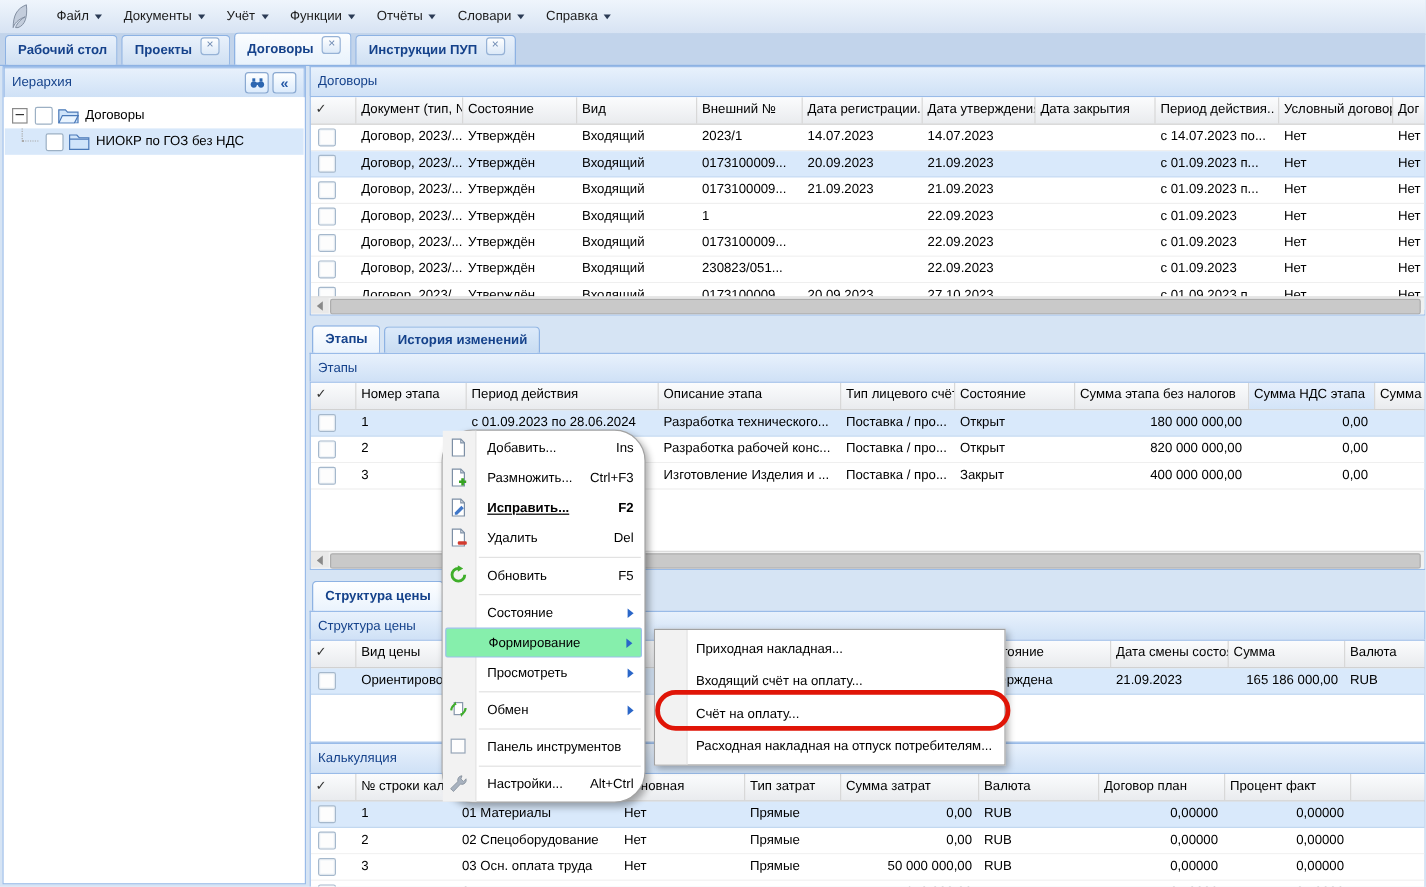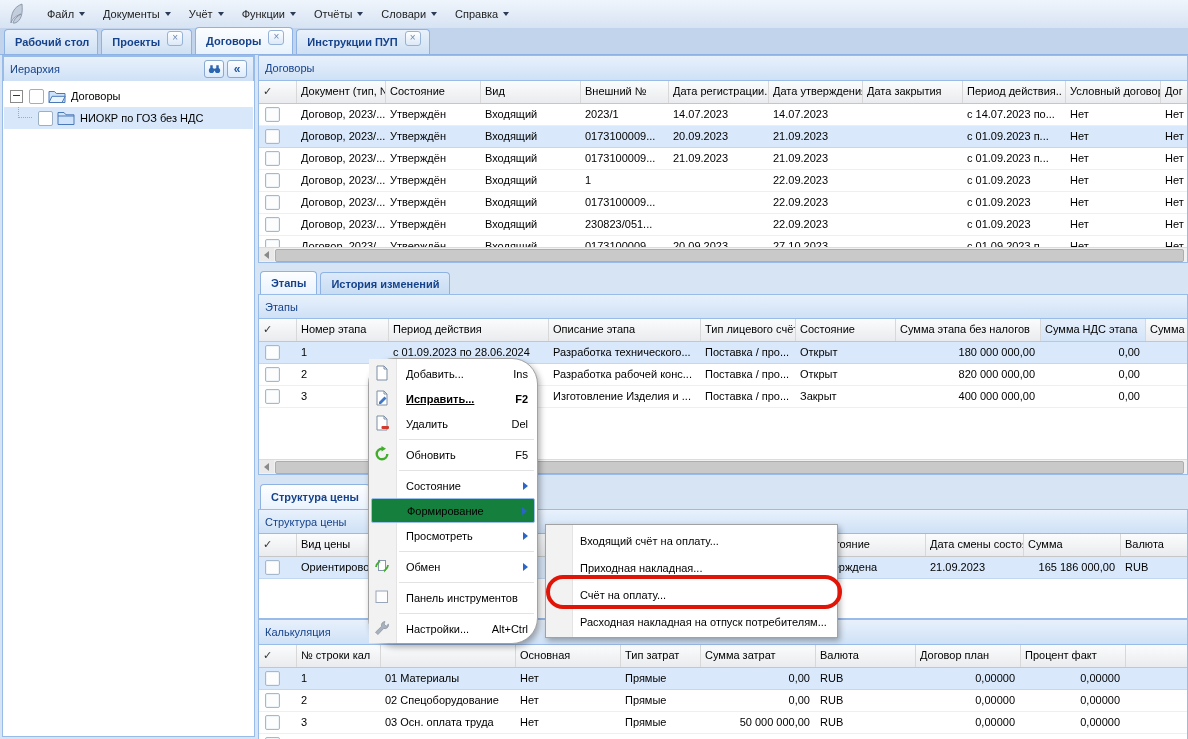--- a/index.html
+++ b/index.html
@@ -65,21 +65,21 @@
   .tabstrip.h24{height:24px}.tabstrip.h24 .ttab{height:22px}.tabstrip.h24 .ttab.active{height:24px}
   .spacer9{height:9px}.spacer10{height:10px}
   
   .menu{position:absolute;background:#fff;border:1px solid #a2a2a2;box-shadow:2px 3px 6px rgba(0,0,0,.32);padding:2px 0;box-sizing:border-box;z-index:50;}
   .menu::before{content:"";position:absolute;left:0;top:0;bottom:0;width:27px;background:#f2f2f2;border-right:1px solid #e4e4e4;}
   .mi{position:relative;height:25px;display:flex;align-items:center;padding:0 9px 0 37px;}
   .mi .mlabel{white-space:nowrap;}
   .mi .mlabel.b{font-weight:bold;text-decoration:underline;}
   .mi .msc{margin-left:auto;padding-left:14px;white-space:nowrap;}
   .mi .msc.b{font-weight:bold;}
-  .mi.hl{background:#15803d;border:1px solid #9cc0ea;border-radius:2px;margin:0 2px;height:23px;padding:0 7px 0 35px;}
+  .mi.hl{background:#86efac;border:1px solid #9cc0ea;border-radius:2px;margin:0 2px;height:23px;padding:0 7px 0 35px;}
   .mic{position:absolute;left:5px;top:4px;width:17px;height:17px;}
   .marrow{margin-left:auto;width:0;height:0;border-top:4px solid transparent;border-bottom:4px solid transparent;border-left:5px solid #2a66c8;}
   .msep{height:6px;position:relative;}
   .msep::after{content:"";position:absolute;left:30px;right:3px;top:3px;border-top:1px solid #e2e2e2;}
   #ctx-menu{left:368px;top:358px;width:170px;border-radius:26px;}
   #sub-menu{left:545px;top:524px;width:293px;}
   #sub-menu .mi{height:27px;padding-left:34px;}
   #sub-menu::before{width:26px;}
   .red-oval{position:absolute;left:546px;top:575px;width:296px;height:34px;border:4px solid #e01507;border-radius:17px;box-sizing:border-box;z-index:60;pointer-events:none;}
 </style>
@@ -513,20 +513,29 @@
             <path d="M3 1h7l3 3v11H3z" fill="#fff" stroke="#7d8fa5"></path>
             <path d="M10 1v3h3" fill="none" stroke="#7d8fa5"></path>
           </svg></span>
       <span class="mlabel">Добавить...</span>
       <span class="msc">Ins</span>
     </div>
     <div class="mi">
       <span class="mic"><svg viewBox="0 0 16 16" width="16" height="16">
             <path d="M3 1h7l3 3v11H3z" fill="#fff" stroke="#7d8fa5"></path>
             <path d="M10 1v3h3" fill="none" stroke="#7d8fa5"></path>
+            <path d="M11.5 8.5v6M8.5 11.5h6" stroke="#36a321" stroke-width="2.2"></path>
+          </svg></span>
+      <span class="mlabel">Размножить...</span>
+      <span class="msc">Ctrl+F3</span>
+    </div>
+    <div class="mi">
+      <span class="mic"><svg viewBox="0 0 16 16" width="16" height="16">
+            <path d="M3 1h7l3 3v11H3z" fill="#fff" stroke="#7d8fa5"></path>
+            <path d="M10 1v3h3" fill="none" stroke="#7d8fa5"></path>
             <path d="M5 12l5.5-5.5 2 2L7 14H5z" fill="#3f77c9"></path>
           </svg></span>
       <span class="mlabel b">Исправить...</span>
       <span class="msc b">F2</span>
     </div>
     <div class="mi">
       <span class="mic"><svg viewBox="0 0 16 16" width="16" height="16">
             <path d="M3 1h7l3 3v11H3z" fill="#fff" stroke="#7d8fa5"></path>
             <path d="M10 1v3h3" fill="none" stroke="#7d8fa5"></path>
             <rect x="7.5" y="11" width="7.5" height="3" rx="1" fill="#d23b2f"></rect>
@@ -580,26 +589,26 @@
       <span class="mic"><svg viewBox="0 0 16 16" width="16" height="16">
             <path d="M11 1.5a3.6 3.6 0 0 0-3.4 4.8L1.5 12.2l2.4 2.4 5.8-6.2A3.6 3.6 0 0 0 14.4 4l-2.2 2.2-2.1-2.1z" fill="#a8b2bf" stroke="#7c8794" stroke-width="0.6"></path>
           </svg></span>
       <span class="mlabel">Настройки...</span>
       <span class="msc">Alt+Ctrl</span>
     </div>
   </div>
 
   <div class="menu" id="sub-menu">
     <div class="mi">
+        <span class="mlabel">Приходная накладная...</span>
+      </div>
+    <div class="mi">
         <span class="mlabel">Входящий счёт на оплату...</span>
       </div>
     <div class="mi">
-        <span class="mlabel">Приходная накладная...</span>
-      </div>
-    <div class="mi">
         <span class="mlabel">Счёт на оплату...</span>
       </div>
     <div class="mi">
         <span class="mlabel">Расходная накладная на отпуск потребителям...</span>
       </div>
   </div>
 
   <div class="red-oval"></div>
 
 </div>

